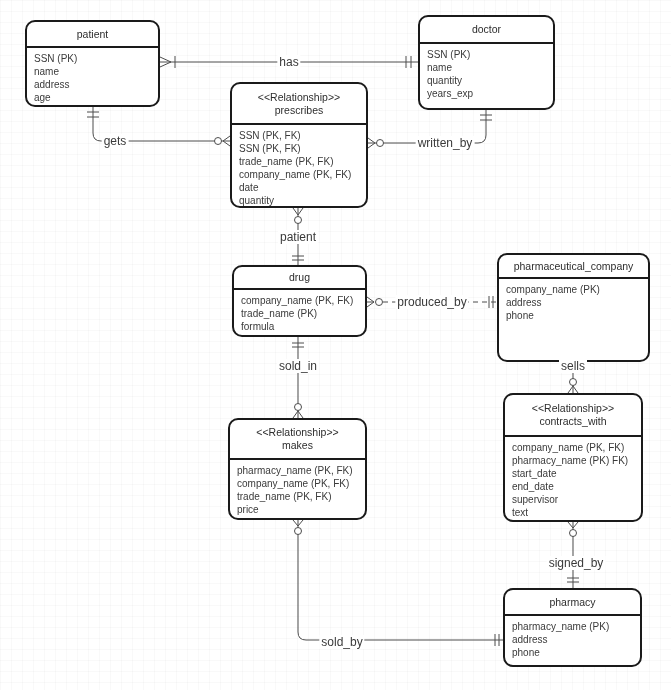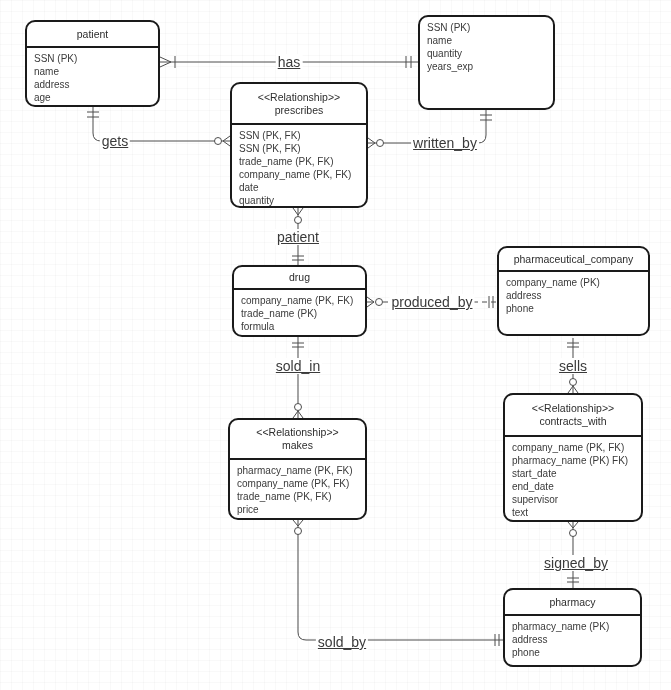--- a/index.html
+++ b/index.html
@@ -42,23 +42,22 @@
     font-size:10px;color:#3a3a3a;
     line-height:13px;
   }
   .attr{white-space:nowrap;}
 
   .edge-label{
     position:absolute;
     transform:translate(-50%,-50%);
     background:#ffffff;
     padding:0 2px;
-    font-size:14px;color:#3a3a3a;
+    font-size:12px;color:#3a3a3a;
     white-space:nowrap;
-    text-decoration:underline;
   }
 </style>
 </head>
 <body>
 
 <div class="canvas">
 
   <svg class="wires" viewBox="0 0 671 690">
 
     <g>
@@ -130,20 +129,23 @@
     </div>
     <div class="entity-body">
       <div class="attr">SSN (PK)</div>
       <div class="attr">name</div>
       <div class="attr">address</div>
       <div class="attr">age</div>
     </div>
   </div>
 
   <div class="entity" style="left:418px;top:15px;width:137px;height:95px">
+    <div class="entity-header" style="height:25px">
+      <span>doctor</span>
+    </div>
     <div class="entity-body">
       <div class="attr">SSN (PK)</div>
       <div class="attr">name</div>
       <div class="attr">quantity</div>
       <div class="attr">years_exp</div>
     </div>
   </div>
 
   <div class="entity" style="left:230px;top:82px;width:138px;height:126px">
     <div class="entity-header" style="height:39px">
@@ -164,21 +166,21 @@
     <div class="entity-header" style="height:21px">
       <span>drug</span>
     </div>
     <div class="entity-body">
       <div class="attr">company_name (PK, FK)</div>
       <div class="attr">trade_name (PK)</div>
       <div class="attr">formula</div>
     </div>
   </div>
 
-  <div class="entity" style="left:497px;top:246px;width:153px;height:90px">
+  <div class="entity" style="left:497px;top:253px;width:153px;height:109px">
     <div class="entity-header" style="height:22px">
       <span>pharmaceutical_company</span>
     </div>
     <div class="entity-body">
       <div class="attr">company_name (PK)</div>
       <div class="attr">address</div>
       <div class="attr">phone</div>
     </div>
   </div>
 

